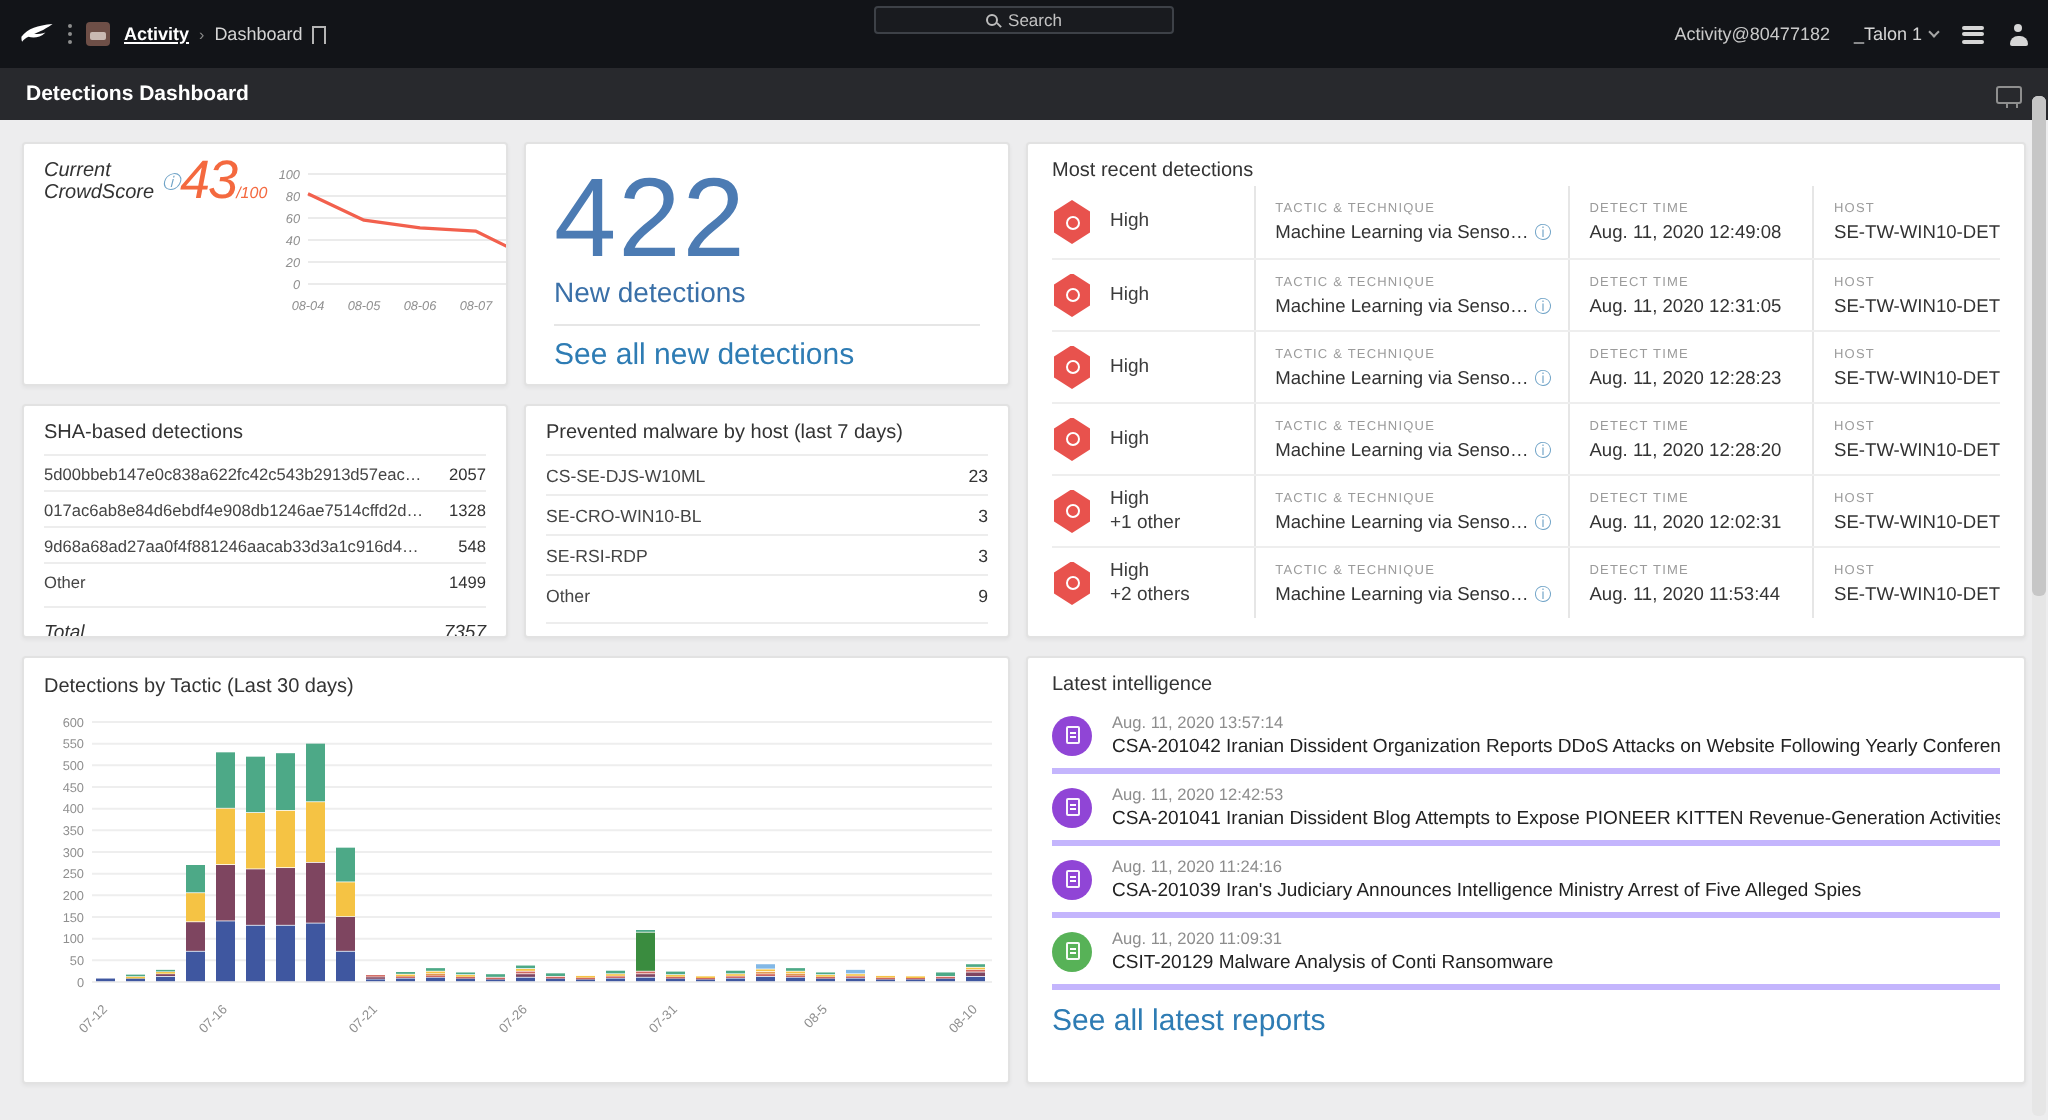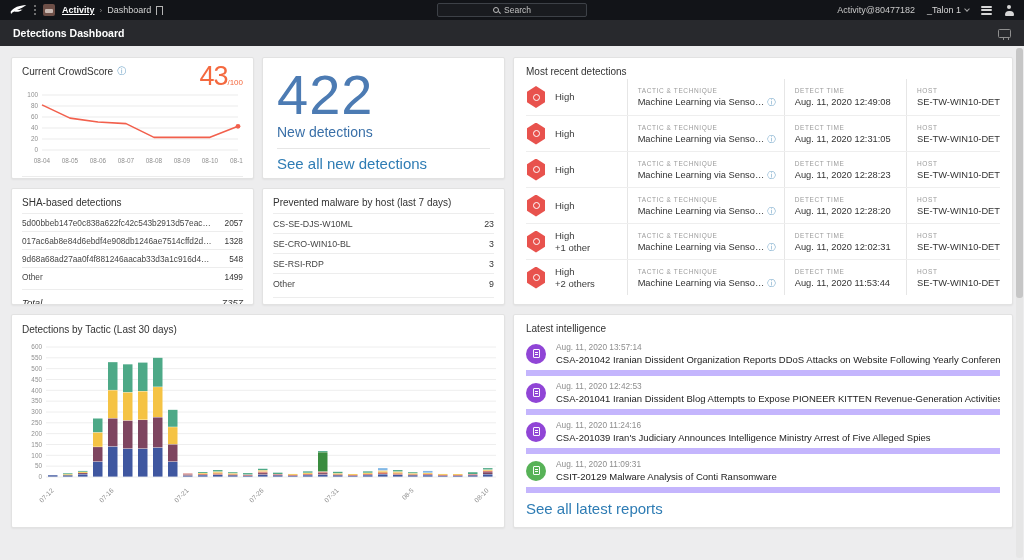--- a/index.html
+++ b/index.html
@@ -1,20 +1,20 @@
 <!DOCTYPE html>
 <html><head>
 <meta charset="utf-8">
 <style>
   * { margin:0; padding:0; box-sizing:border-box; }
   html,body { width:1024px; height:560px; overflow:hidden; background:#ededee;
     font-family:"Liberation Sans", sans-serif; }
 
   
-  .topbar { height:20px; background:#121418; display:flex; align-items:center;
+  .topbar { height:34px; background:#121418; display:flex; align-items:center;
     padding:0 10px; position:relative; color:#cfcfcf; }
   .topbar-left { display:flex; align-items:center; gap:7px; }
   .falcon-logo svg { display:block; }
   .vdots { display:flex; flex-direction:column; gap:2px; }
   .vdots i { width:2px; height:2px; border-radius:50%; background:#8d8d8d; display:block; }
   .app-ico { width:12px; height:12px; border-radius:2px; background:#6e4f47; position:relative; }
   .app-ico::after { content:''; position:absolute; left:2px; top:5px; width:8px; height:4px;
     background:#c9b9b2; border-radius:1px; }
   .crumb { display:flex; align-items:center; gap:5px; font-size:9px; }
   .crumb-app { color:#fff; font-weight:bold; text-decoration:underline; }
@@ -53,21 +53,21 @@
 
   
   .content { display:grid; grid-template-columns:243px 243px 1fr;
     grid-template-rows:122px 117px 214px; gap:9px 8px; padding:11px 11px; }
   .card { background:#fff; border:1px solid #e2e2e2; border-radius:2px;
     box-shadow:0 1px 2px rgba(0,0,0,0.05); overflow:hidden; }
   .card-title { font-size:10px; color:#333; }
   a.link { color:#2e7cb4; font-size:15px; text-decoration:none; cursor:pointer; }
 
   
-  .cs-card { grid-column:1; grid-row:1; padding:8px 10px 6px; display:flex; flex-direction:column; }
+  .cs-card { grid-column:1; grid-row:1; padding:8px 10px 6px; display:flex; flex-direction:row;font-style:italic; }
   .cs-head { display:flex; justify-content:space-between; align-items:flex-start; }
   .cs-title-wrap { display:flex; gap:4px; align-items:center; }
   .info-ico { color:#6fa3c7; font-size:9px; line-height:1; cursor:pointer; }
   .cs-score { color:#f4693f; font-size:27px; font-weight:300; line-height:0.8; letter-spacing:-1px; }
   .cs-score small { font-size:8px; letter-spacing:0; }
   .cs-footer { border-top:1px solid #ececec; padding-top:5px; margin-top:2px; }
 
   
   .nd-card { grid-column:2; grid-row:1; padding:10px 14px; }
   .nd-count { color:#4c7bb3; font-size:56px; font-weight:100; line-height:0.95;
@@ -106,21 +106,21 @@
     border-top:1px solid #ededed; padding-top:7px; margin-top:4px;font-style:italic; }
 
   
   .tc-card { grid-column:1 / 3; grid-row:3; padding:9px 10px; }
   svg text { font-family:"Liberation Sans", sans-serif; }
 
   
   .intel-card { grid-column:3; grid-row:3; padding:8px 12px; }
   .intel-rows { margin-top:3px; }
   .intel-row { display:flex; align-items:center; gap:10px; padding:5px 0;
-    border-bottom:6px solid #c4b5fd; cursor:pointer; }
+    border-bottom:3px solid #c4b5fd; cursor:pointer; }
   .intel-ico { width:20px; height:20px; border-radius:50%; flex:none;
     display:flex; align-items:center; justify-content:center; }
   .doc { width:7px; height:9px; border:1px solid rgba(255,255,255,0.95); border-radius:1px; position:relative; }
   .doc::after { content:''; position:absolute; left:1px; top:2px; width:3px; height:1px;
     background:#fff; box-shadow:0 2px 0 #fff; }
   .intel-time { font-size:8.3px; color:#8d8d8d; margin-bottom:2px; }
   .intel-title { font-size:9.5px; color:#222; white-space:nowrap; overflow:hidden; }
   .intel-link { margin-top:7px; display:inline-block; }
 
   

